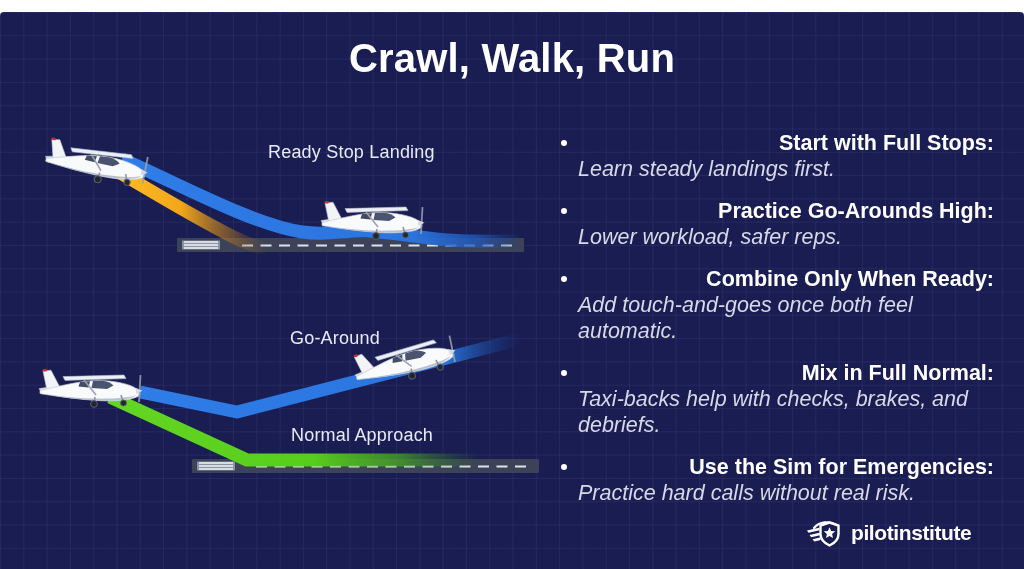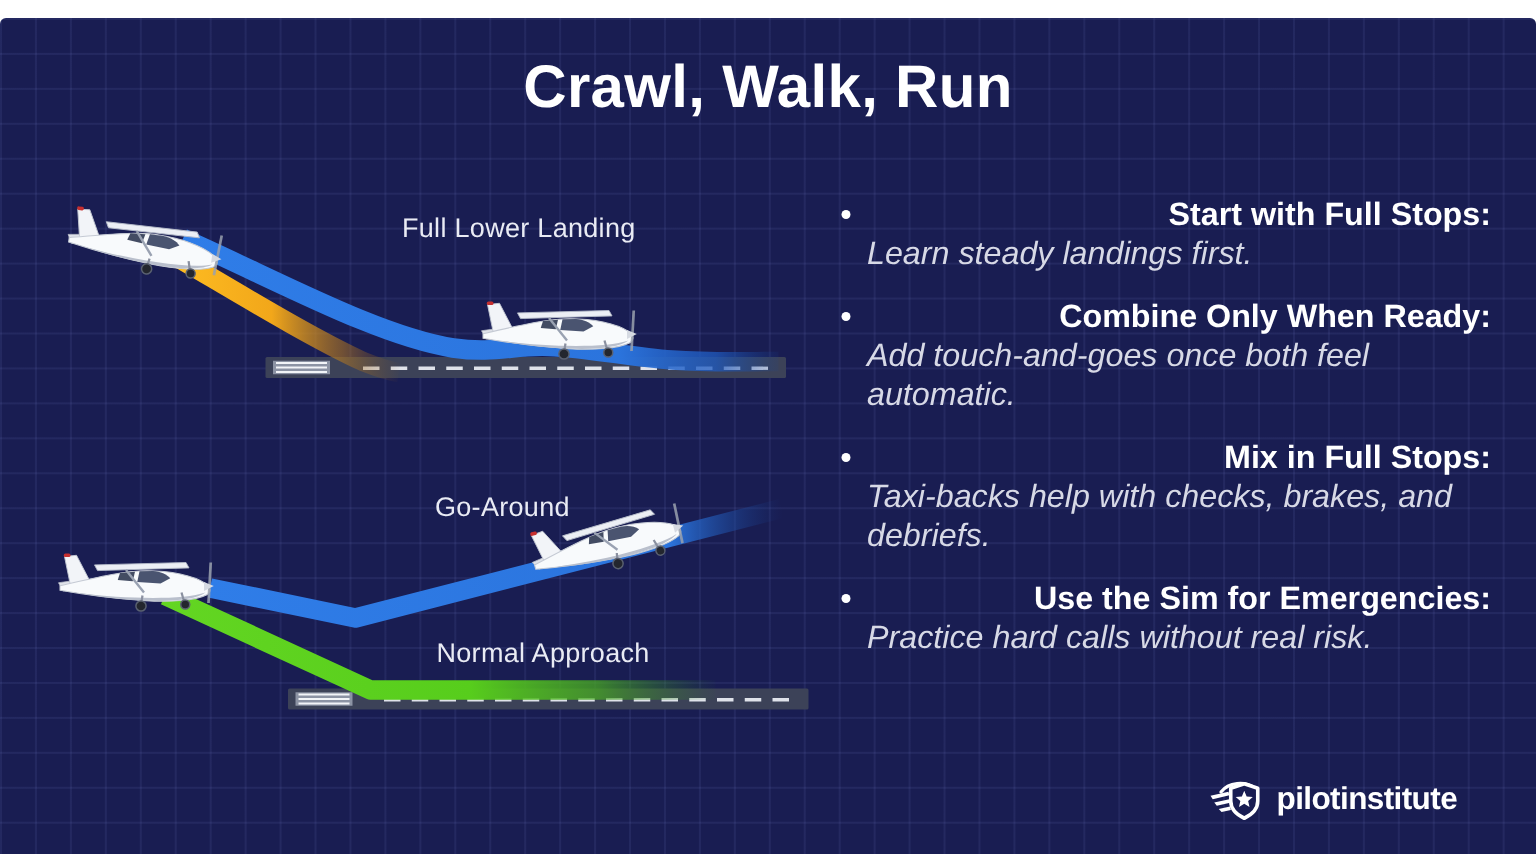--- a/index.html
+++ b/index.html
@@ -119,38 +119,43 @@
           <path d="M199,457 H233"></path>
       </g>
       <path d="M256,454.5 H533" stroke="#e8ebf2" stroke-width="2.2" stroke-dasharray="11 7.5" opacity="0.95" fill="none"></path>
       <path d="M110,385 L247,448 L477,448" stroke="url(#gradGreen)" stroke-width="13" fill="none" stroke-linejoin="round"></path>
       <path d="M140,380 L237,400 L521,327" stroke="url(#gradBlueBot)" stroke-width="13" fill="none" stroke-linejoin="round"></path>
       <use href="#plane" transform="translate(36,356)"></use>
       <use href="#plane" transform="translate(350,329) rotate(-15,55,20)"></use>
     </g>
   </svg>
 
-  <div class="diagram-label lbl-full-stop">Full Lower Landing</div>
+  <div class="diagram-label lbl-full-stop">Ready Stop Landing</div>
   <div class="diagram-label lbl-go-around">Go-Around</div>
   <div class="diagram-label lbl-normal">Normal Approach</div>
 
   <ul class="bullets">
     <li>
       <span class="dot"></span>
       <div class="b-heading">Start with Full Stops:</div>
       <div class="b-body">Learn steady landings first.</div>
     </li>
     <li>
       <span class="dot"></span>
+      <div class="b-heading">Practice Go-Arounds High:</div>
+      <div class="b-body">Lower workload, safer reps.</div>
+    </li>
+    <li>
+      <span class="dot"></span>
       <div class="b-heading">Combine Only When Ready:</div>
       <div class="b-body">Add touch-and-goes once both feel automatic.</div>
     </li>
     <li>
       <span class="dot"></span>
-      <div class="b-heading">Mix in Full Stops:</div>
+      <div class="b-heading">Mix in Full Normal:</div>
       <div class="b-body">Taxi-backs help with checks, brakes, and debriefs.</div>
     </li>
     <li>
       <span class="dot"></span>
       <div class="b-heading">Use the Sim for Emergencies:</div>
       <div class="b-body">Practice hard calls without real risk.</div>
     </li>
   </ul>
 
   <div class="logo">

